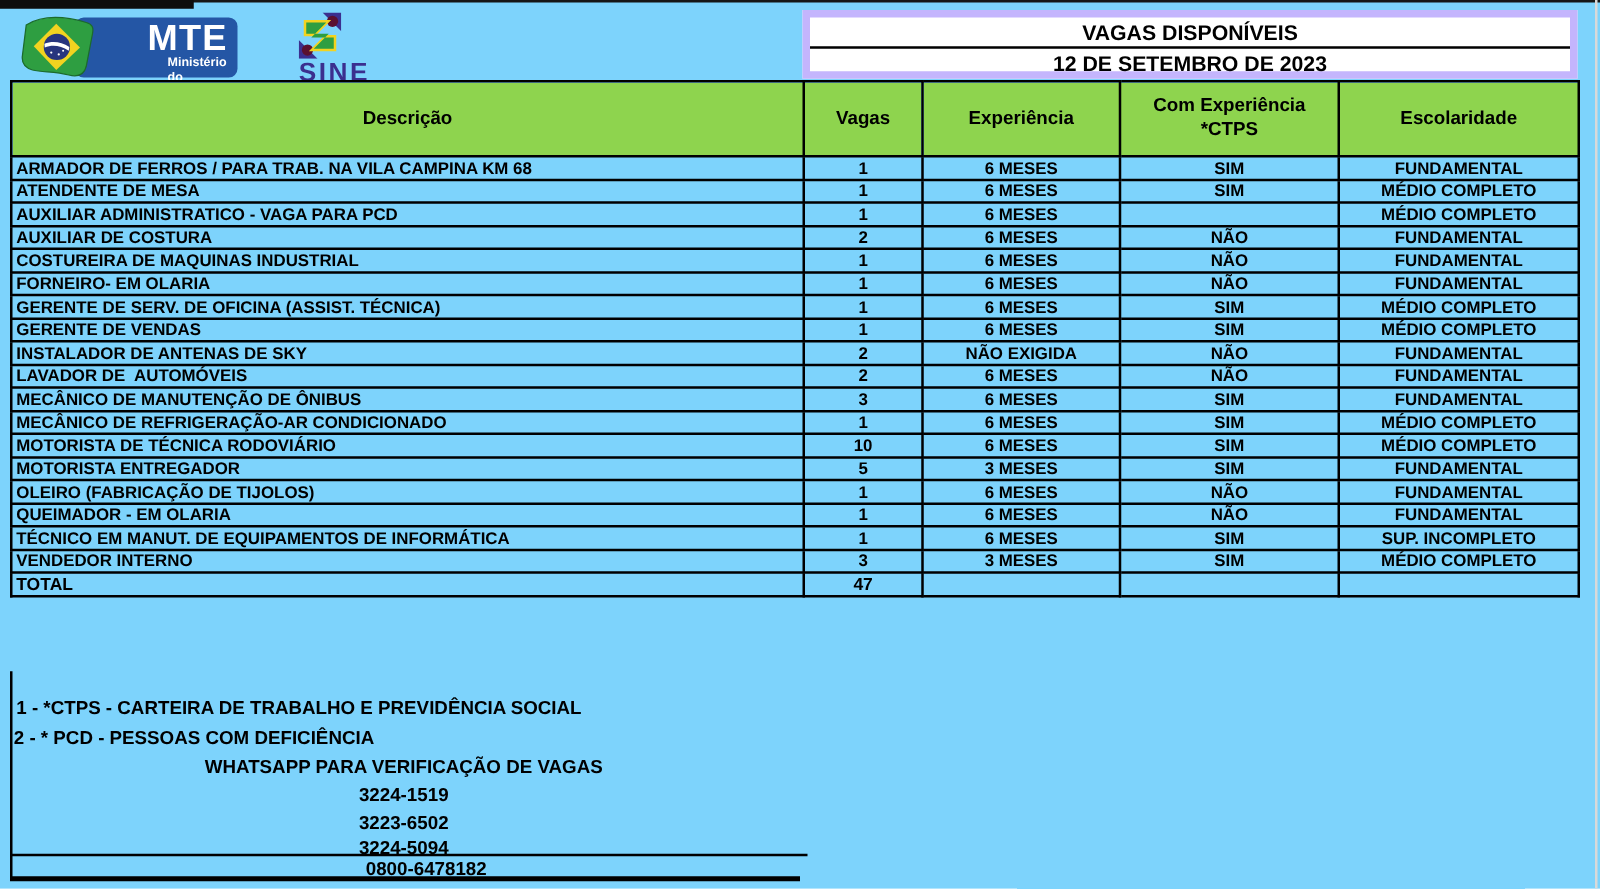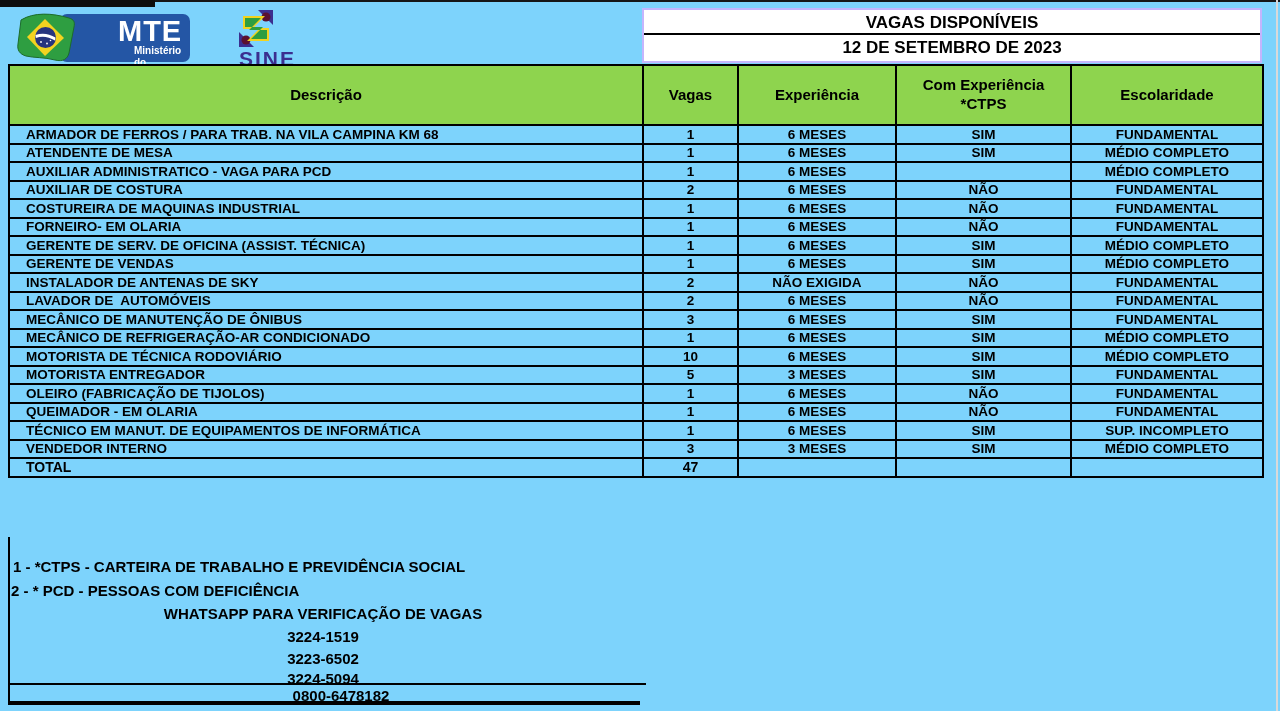--- a/index.html
+++ b/index.html
@@ -22,32 +22,32 @@
   .mte-flag { position:absolute; left:0; top:0; }
 
   .sine-logo { position:absolute; left:216px; top:10px; width:80px; height:60px; text-align:center; }
   .sine-icon { display:block; margin:0 auto; }
   .sine-name { font-size:21px; letter-spacing:2px; color:#3b2f8f; line-height:1; margin-top:1px;text-align:right; }
   .sine-bar  { margin:1px auto 0; width:64px; height:5px; background:#2e9e41; color:#fff;
                font-size:4px; line-height:5px; overflow:hidden; }
 
   
   .title-box { position:absolute; left:642px; top:8px; width:620px; height:55px;
-               border:2px solid #c4b5fd; background:#fff; }
+               border:6px solid #c4b5fd; background:#fff; }
   .title-row { height:25px; line-height:25px; text-align:center; font-size:17px;
                border-bottom:2px solid #000; }
   .date-row  { height:26px; line-height:26px; text-align:center; font-size:17px; }
 
   
   table.vagas { position:absolute; left:8px; top:64px; width:1254px;
                 border-collapse:collapse; table-layout:fixed; }
   table.vagas th, table.vagas td { border:2px solid #000; overflow:hidden; }
   th.ghead { background:#8ed44e; height:60px; font-size:15px; text-align:center;
              white-space:pre-line; line-height:1.25; }
-  td.desc  { font-size:13.5px; text-align:left; padding-left:16px; height:18.5px;
+  td.desc  { font-size:13.5px; text-align:left; padding-left:3px; height:18.5px;
              white-space:pre; line-height:1; }
   td.cell  { font-size:13.5px; text-align:center; height:18.5px; line-height:1; }
   tr.total td { font-size:14px; }
 
   
   .foot-left-border { position:absolute; left:8px; top:537px; width:2px; height:166px; background:#000; }
   .note1 { position:absolute; left:13px; top:558px; font-size:15px; }
   .note2 { position:absolute; left:11px; top:582px; font-size:15px; }
   .wapp  { position:absolute; left:8px; top:605px; width:630px; text-align:center; font-size:15px; }
   .ph1   { position:absolute; left:8px; top:628px; width:630px; text-align:center; font-size:15px; }

